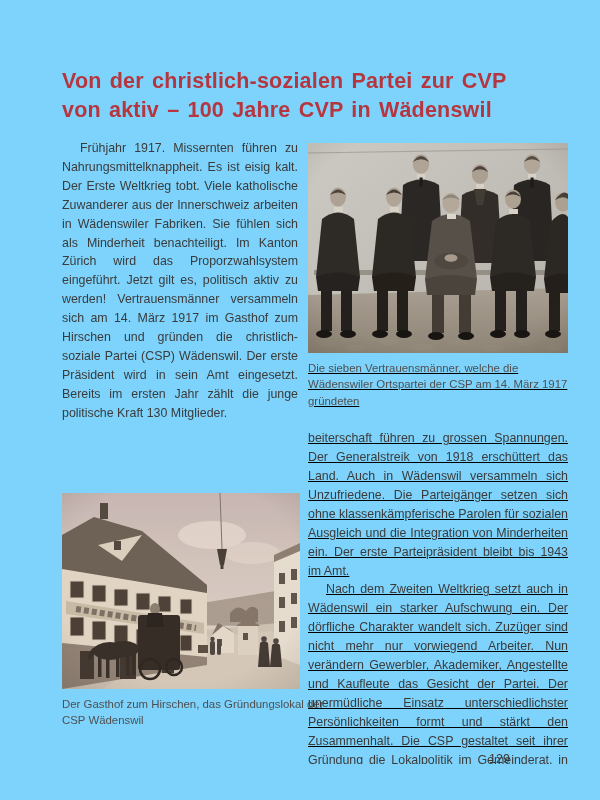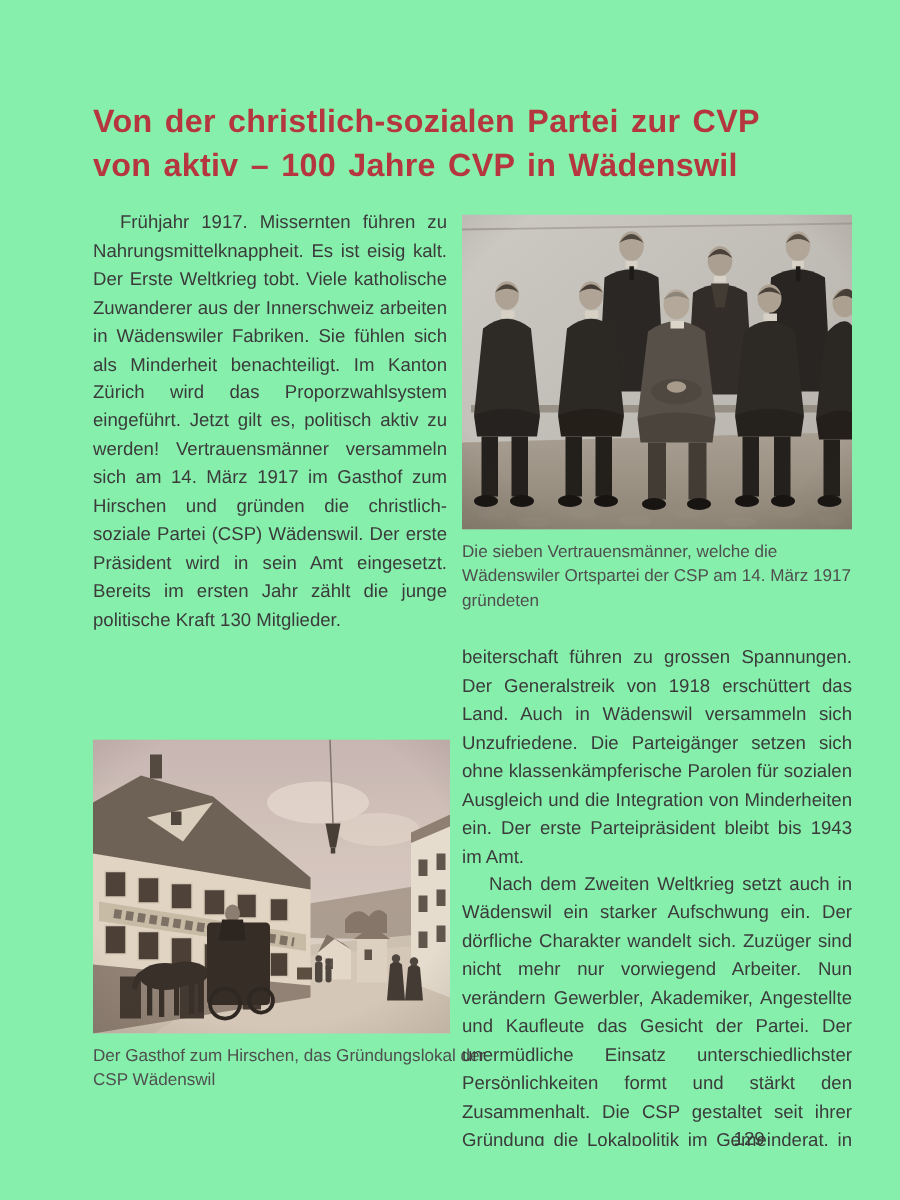--- a/index.html
+++ b/index.html
@@ -1,33 +1,33 @@
 <!DOCTYPE html>
 <html lang="de"><head>
 <meta charset="utf-8">
 <style>
   html,body{margin:0;padding:0;background:#ffffff;}
   .page{
-    position:relative;width:600px;height:800px;background:#86efac;
+    position:relative;width:600px;height:800px;background:#7dd3fc;
     font-family:"Liberation Sans","DejaVu Sans",sans-serif;overflow:hidden;
   }
   .title{
     position:absolute;left:62px;top:53px;width:496px;
     color:#b5363f;font-weight:bold;font-size:21.5px;line-height:29px;
     letter-spacing:0.2px;word-spacing:2px;
   }
   .title span{display:block;}
   .body-text{
     font-size:12.4px;line-height:18.9px;color:#3b3b3b;text-align:justify;
   }
   .body-text p{margin:0;}
   .body-text p.indent{text-indent:18px;}
   .left-text{position:absolute;left:62px;top:139px;width:236px;height:352px;overflow:hidden;}
   .left-photo-block{position:absolute;left:62px;top:493px;width:265px;}
-  .right-column{position:absolute;left:308px;top:143px;width:260px;}
+  .right-column{position:absolute;left:308px;top:143px;width:260px;text-decoration:underline;}
   .caption{
     font-size:11.4px;line-height:16.4px;color:#4f4f4f;text-align:left;margin-top:7px;
   }
   .right-column .body-text{margin-top:20px;height:335px;overflow:hidden;}
   .photo{display:block;}
   .page-number{
     position:absolute;left:489px;top:752px;width:34px;
     font-size:12.5px;color:#3a3a3a;
   }
 </style>

